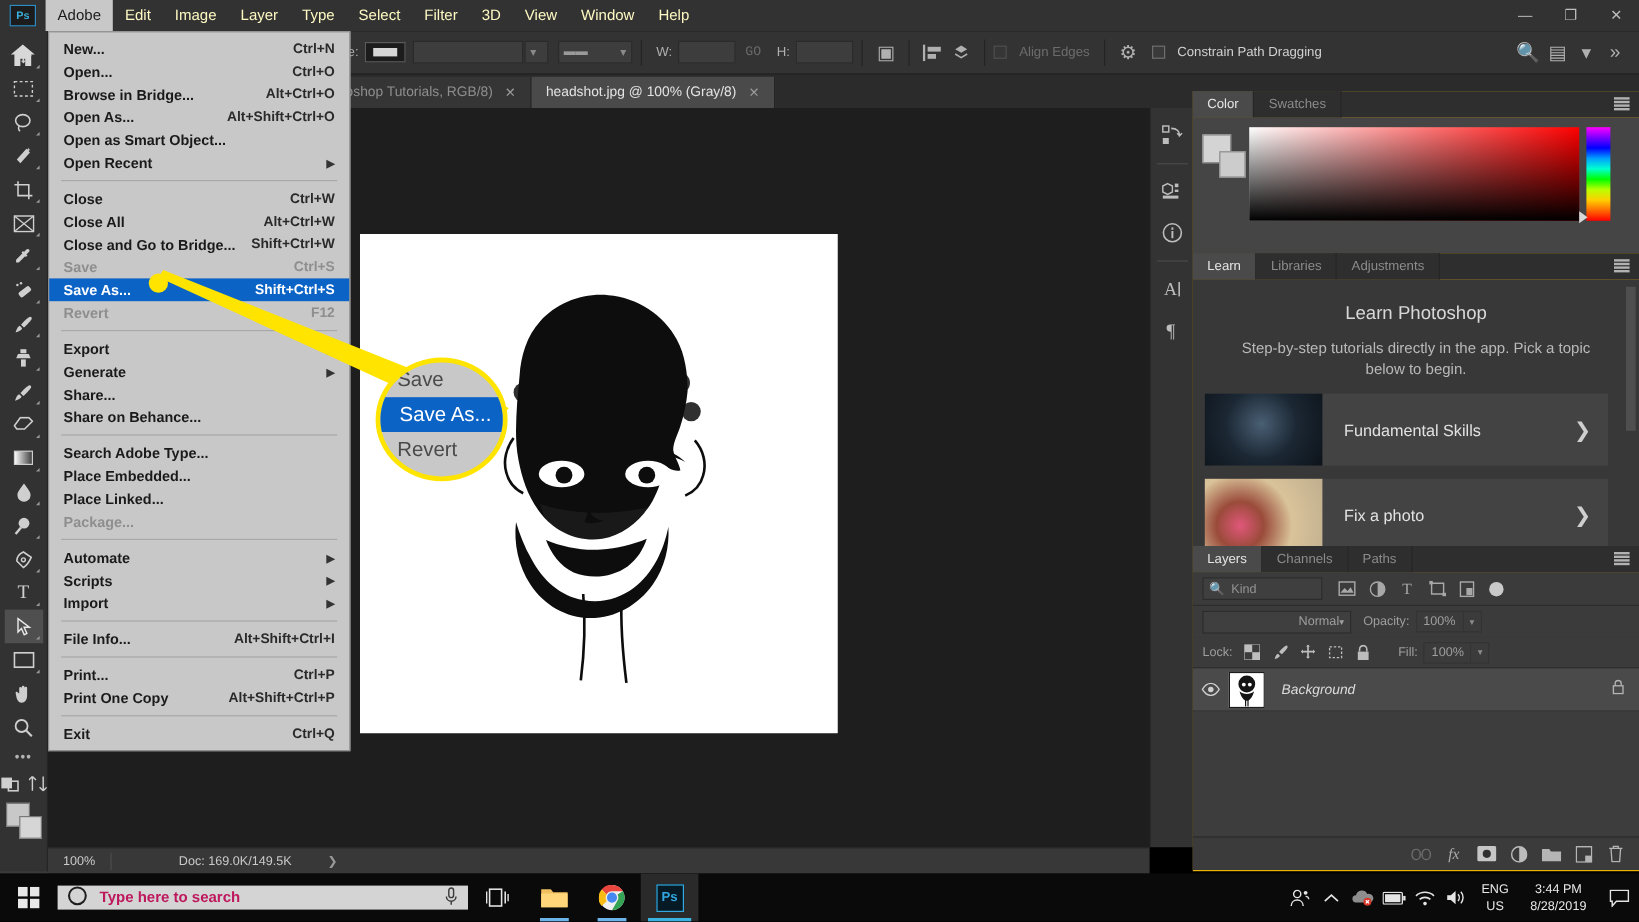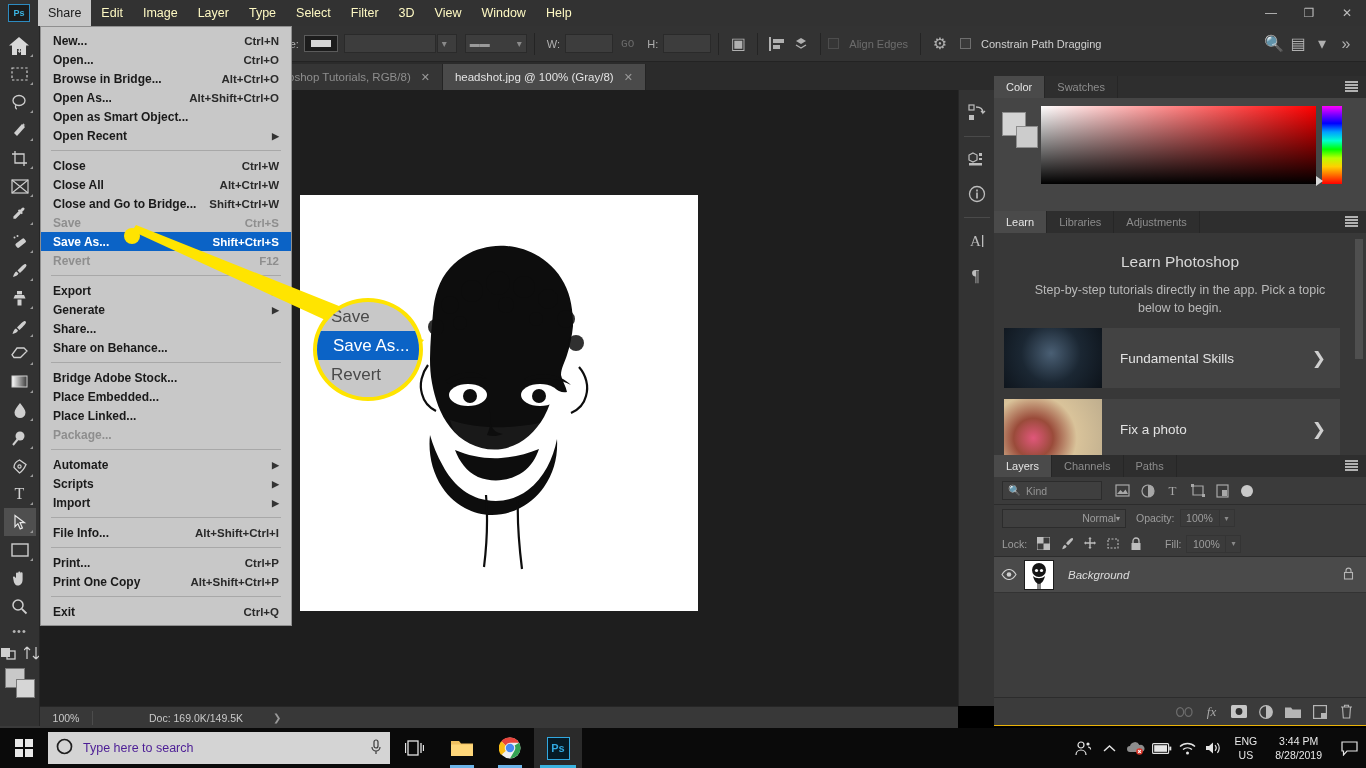--- a/index.html
+++ b/index.html
@@ -338,22 +338,22 @@
   
   .taskbar {
     position: absolute; left: 0; bottom: 0; width: 1366px; height: 40px;
     background: #0a0a0a; display: flex; align-items: center;
   }
   .start-btn {
     width: 48px; height: 40px; display: flex; align-items: center;
     justify-content: center;
   }
   .tb-search {
-    width: 342px; height: 32px; background: #d4d4d4; display: flex;
-    align-items: center; padding: 0 8px; color: #4c1d95; font-size: 12.5px;
+    width: 342px; height: 20px; background: #d4d4d4; display: flex;
+    align-items: center; padding: 0 8px; color: #be185d; font-size: 12.5px; font-weight: bold;
   }
   .tb-search-text { flex: 1; padding-left: 10px; }
   .tb-icon {
     width: 48px; height: 40px; display: flex; align-items: center;
     justify-content: center; position: relative;
   }
   .tb-icon.act { background: #2a2a2a; }
   .tb-icon.act::after {
     content: ''; position: absolute; bottom: 0; left: 6px; right: 6px;
     height: 3px; background: #3bb3e0;
@@ -391,21 +391,21 @@
 </head>
 <body>
 
 <div id="app">
 
   <div class="leftedge"></div>
 
   <div class="titlebar">
     <div class="ps-logo">Ps</div>
     <div class="menubar">
-      <div class="menu-item active">Share</div>
+      <div class="menu-item active">Adobe</div>
       <div class="menu-item">Edit</div>
       <div class="menu-item">Image</div>
       <div class="menu-item">Layer</div>
       <div class="menu-item">Type</div>
       <div class="menu-item">Select</div>
       <div class="menu-item">Filter</div>
       <div class="menu-item">3D</div>
       <div class="menu-item">View</div>
       <div class="menu-item">Window</div>
       <div class="menu-item">Help</div>
@@ -1002,21 +1002,21 @@
       <span class="lbl">Share...</span>
       <span class="key"></span>
     </div>
     <div class="fm-item">
       <span class="lbl">Share on Behance...</span>
       <span class="key"></span>
     </div>
     <div class="fm-sep"></div>
 
     <div class="fm-item">
-      <span class="lbl">Bridge Adobe Stock...</span>
+      <span class="lbl">Search Adobe Type...</span>
       <span class="key"></span>
     </div>
     <div class="fm-item">
       <span class="lbl">Place Embedded...</span>
       <span class="key"></span>
     </div>
     <div class="fm-item">
       <span class="lbl">Place Linked...</span>
       <span class="key"></span>
     </div>

